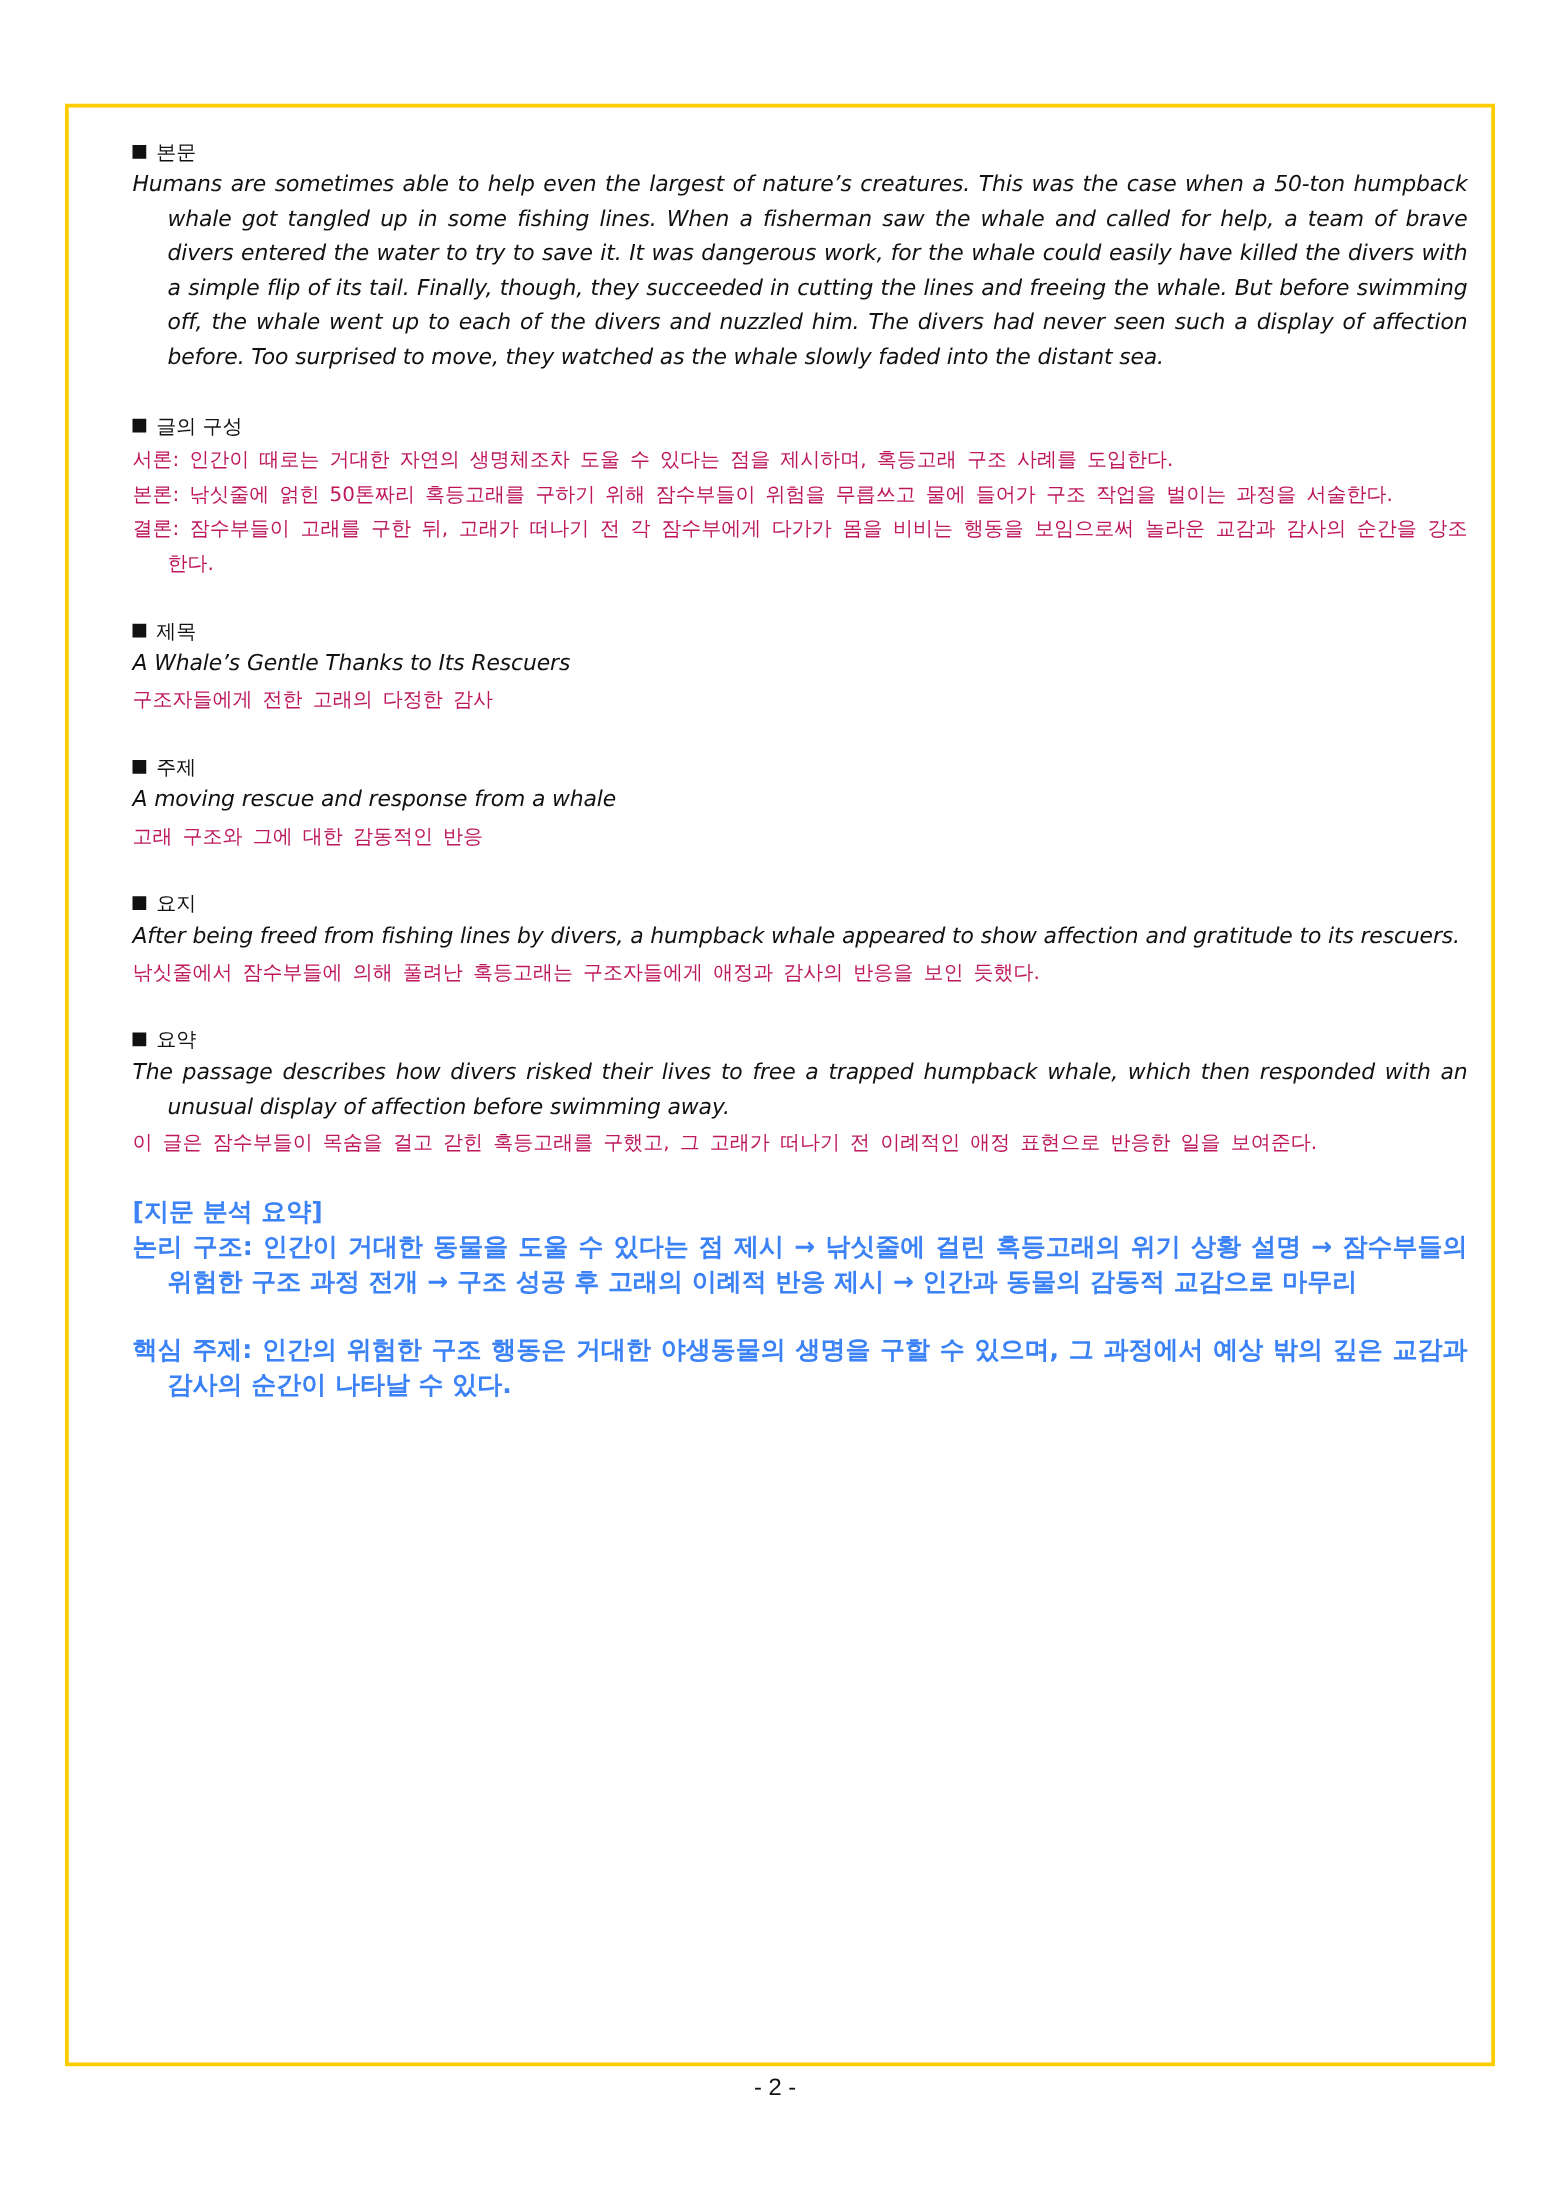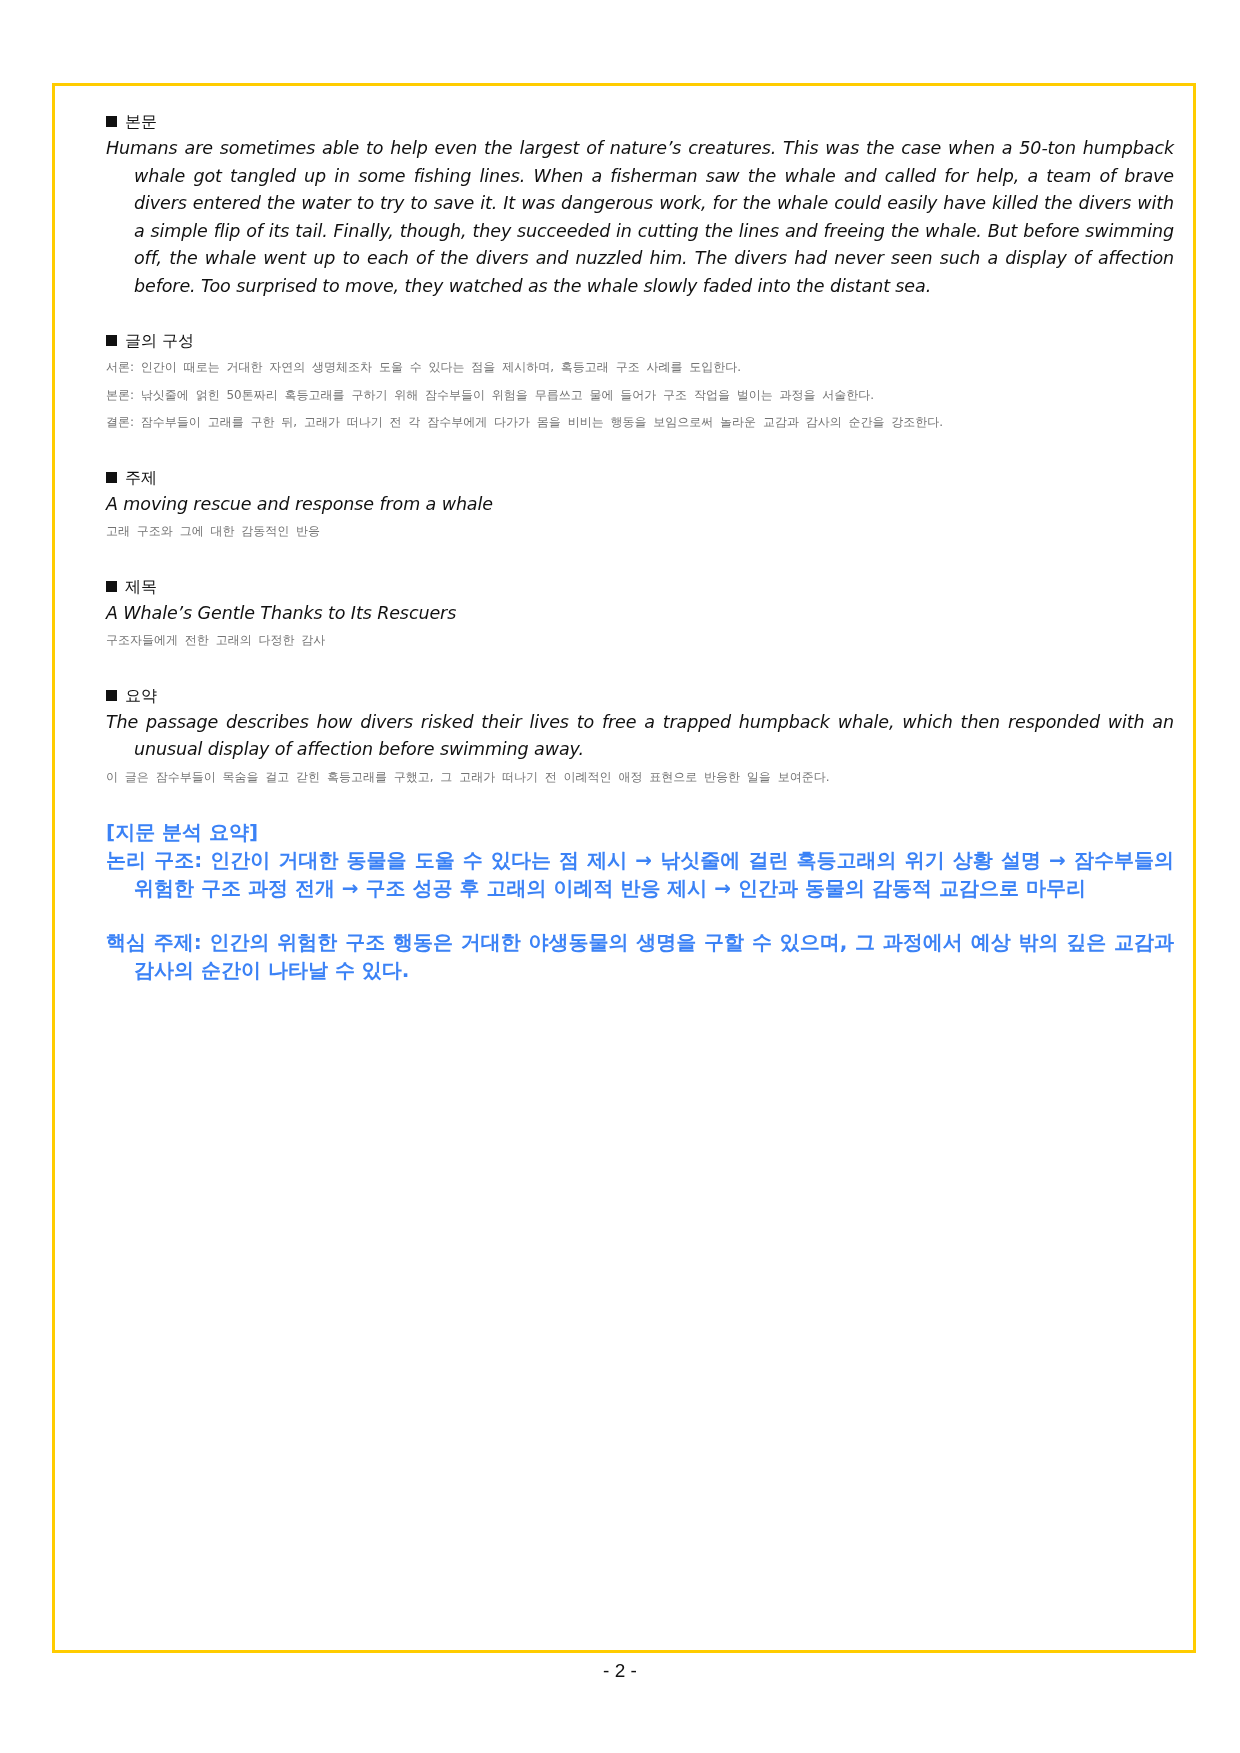--- a/index.html
+++ b/index.html
@@ -6,22 +6,22 @@
   body { width: 1240px; height: 1753px; position: relative; overflow: hidden;
          font-family: "DejaVu Sans", "Liberation Sans", sans-serif; color: #111; }
   .frame { position: absolute; left: 52px; top: 83px; width: 1138px; height: 1564px;
            border: 3px solid #FFCC00; box-sizing: content-box; }
   .content { position: absolute; left: 106px; top: 108px; width: 1068px; }
   .section { margin-bottom: 27px; }
   .head { font-size: 16px; line-height: 27px; height: 27px; display: flex; align-items: center; color: #111; }
   .sq { display: inline-block; width: 11px; height: 11px; background: #111; margin-right: 8px; }
   .en { font-family: "DejaVu Sans", sans-serif; font-size: 17.5px; line-height: 27.5px; text-align: justify;
         text-align-last: left; padding-left: 28px; text-indent: -28px; letter-spacing: -0.1px; font-style: italic; }
-  .ko { font-size: 12px; line-height: 27.5px; text-align: justify; text-align-last: left;
-        padding-left: 28px; text-indent: -28px; color: #737373; word-spacing: 3px; }
+  .ko { font-size: 16px; line-height: 27.5px; text-align: justify; text-align-last: left;
+        padding-left: 28px; text-indent: -28px; color: #be185d; word-spacing: 3px; }
   .blue { color: #3b82f6; font-weight: bold; font-size: 20px; line-height: 28px; }
   .blue-block { margin-top: 4px; }
   .blue .line { padding-left: 28px; text-indent: -28px; text-align: justify; text-align-last: left; }
   .spacer { height: 26px; }
   .page-num { position: absolute; top: 1660px; left: 0; width: 1240px; text-align: center;
               font-size: 19px; font-family: "Liberation Sans", sans-serif; color: #111; }
 </style>
 </head>
 <body>
 
@@ -43,35 +43,43 @@
       <span>글의 구성</span>
     </div>
     <div class="ko">서론: 인간이 때로는 거대한 자연의 생명체조차 도울 수 있다는 점을 제시하며, 혹등고래 구조 사례를 도입한다.</div>
     <div class="ko">본론: 낚싯줄에 얽힌 50톤짜리 혹등고래를 구하기 위해 잠수부들이 위험을 무릅쓰고 물에 들어가 구조 작업을 벌이는 과정을 서술한다.</div>
     <div class="ko">결론: 잠수부들이 고래를 구한 뒤, 고래가 떠나기 전 각 잠수부에게 다가가 몸을 비비는 행동을 보임으로써 놀라운 교감과 감사의 순간을 강조한다.</div>
   </div>
 
   <div class="section">
     <div class="head">
       <span class="sq"></span>
+      <span>제목</span>
+    </div>
+    <div class="en">A Whale’s Gentle Thanks to Its Rescuers</div>
+    <div class="ko">구조자들에게 전한 고래의 다정한 감사</div>
+  </div>
+
+  <div class="section">
+    <div class="head">
+      <span class="sq"></span>
       <span>주제</span>
     </div>
     <div class="en">A moving rescue and response from a whale</div>
     <div class="ko">고래 구조와 그에 대한 감동적인 반응</div>
   </div>
 
   <div class="section">
     <div class="head">
       <span class="sq"></span>
-      <span>제목</span>
+      <span>요지</span>
     </div>
-    <div class="en">A Whale’s Gentle Thanks to Its Rescuers</div>
-    <div class="ko">구조자들에게 전한 고래의 다정한 감사</div>
+    <div class="en">After being freed from fishing lines by divers, a humpback whale appeared to show affection and gratitude to its rescuers.</div>
+    <div class="ko">낚싯줄에서 잠수부들에 의해 풀려난 혹등고래는 구조자들에게 애정과 감사의 반응을 보인 듯했다.</div>
   </div>
-
 
   <div class="section">
     <div class="head">
       <span class="sq"></span>
       <span>요약</span>
     </div>
     <div class="en">The passage describes how divers risked their lives to free a trapped humpback whale, which then responded with an unusual display of affection before swimming away.</div>
     <div class="ko">이 글은 잠수부들이 목숨을 걸고 갇힌 혹등고래를 구했고, 그 고래가 떠나기 전 이례적인 애정 표현으로 반응한 일을 보여준다.</div>
   </div>
 

